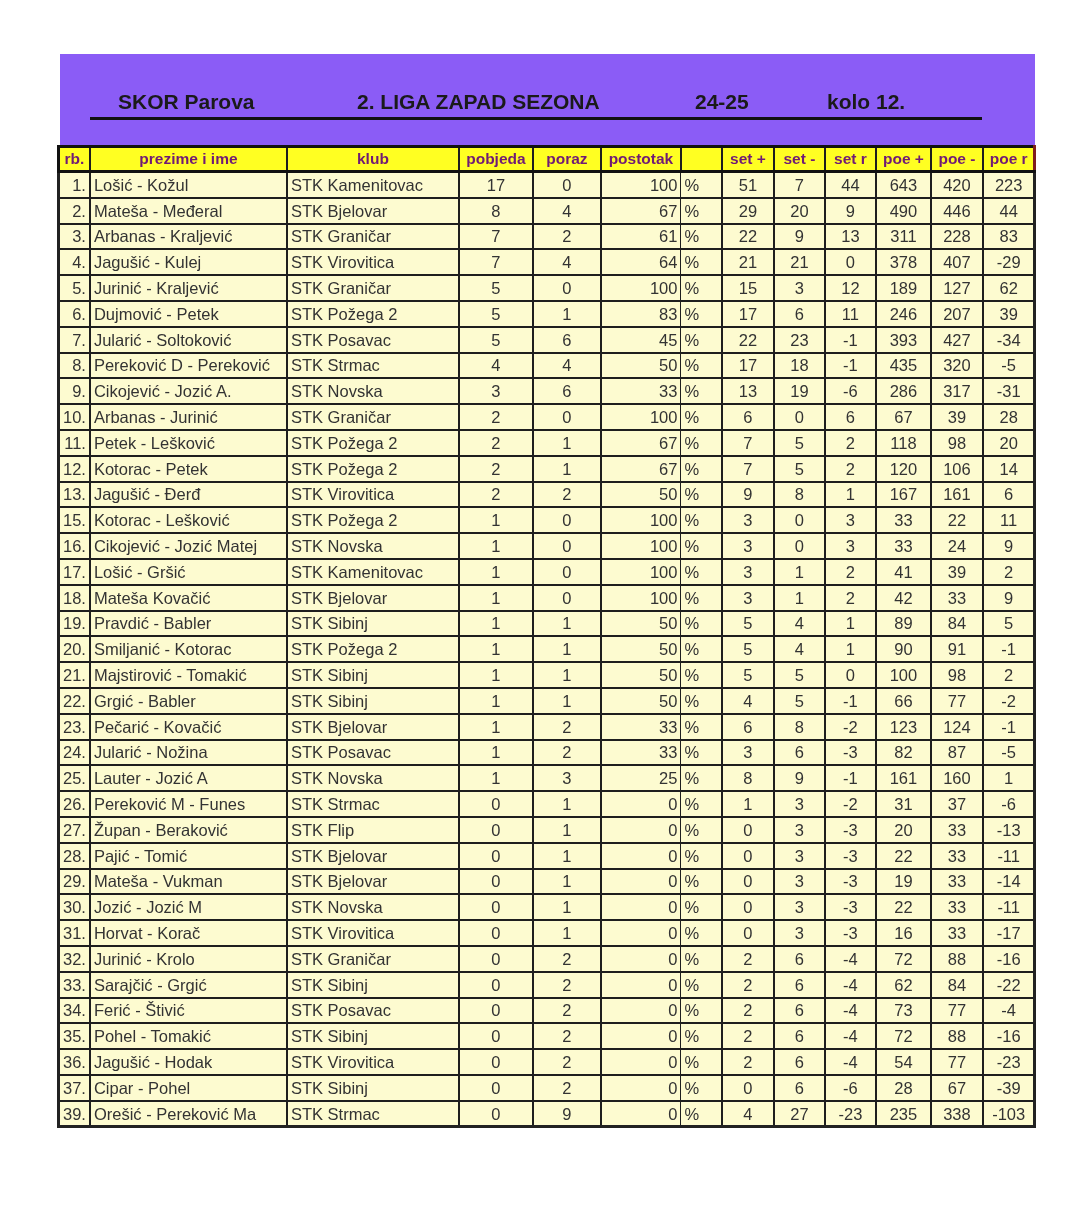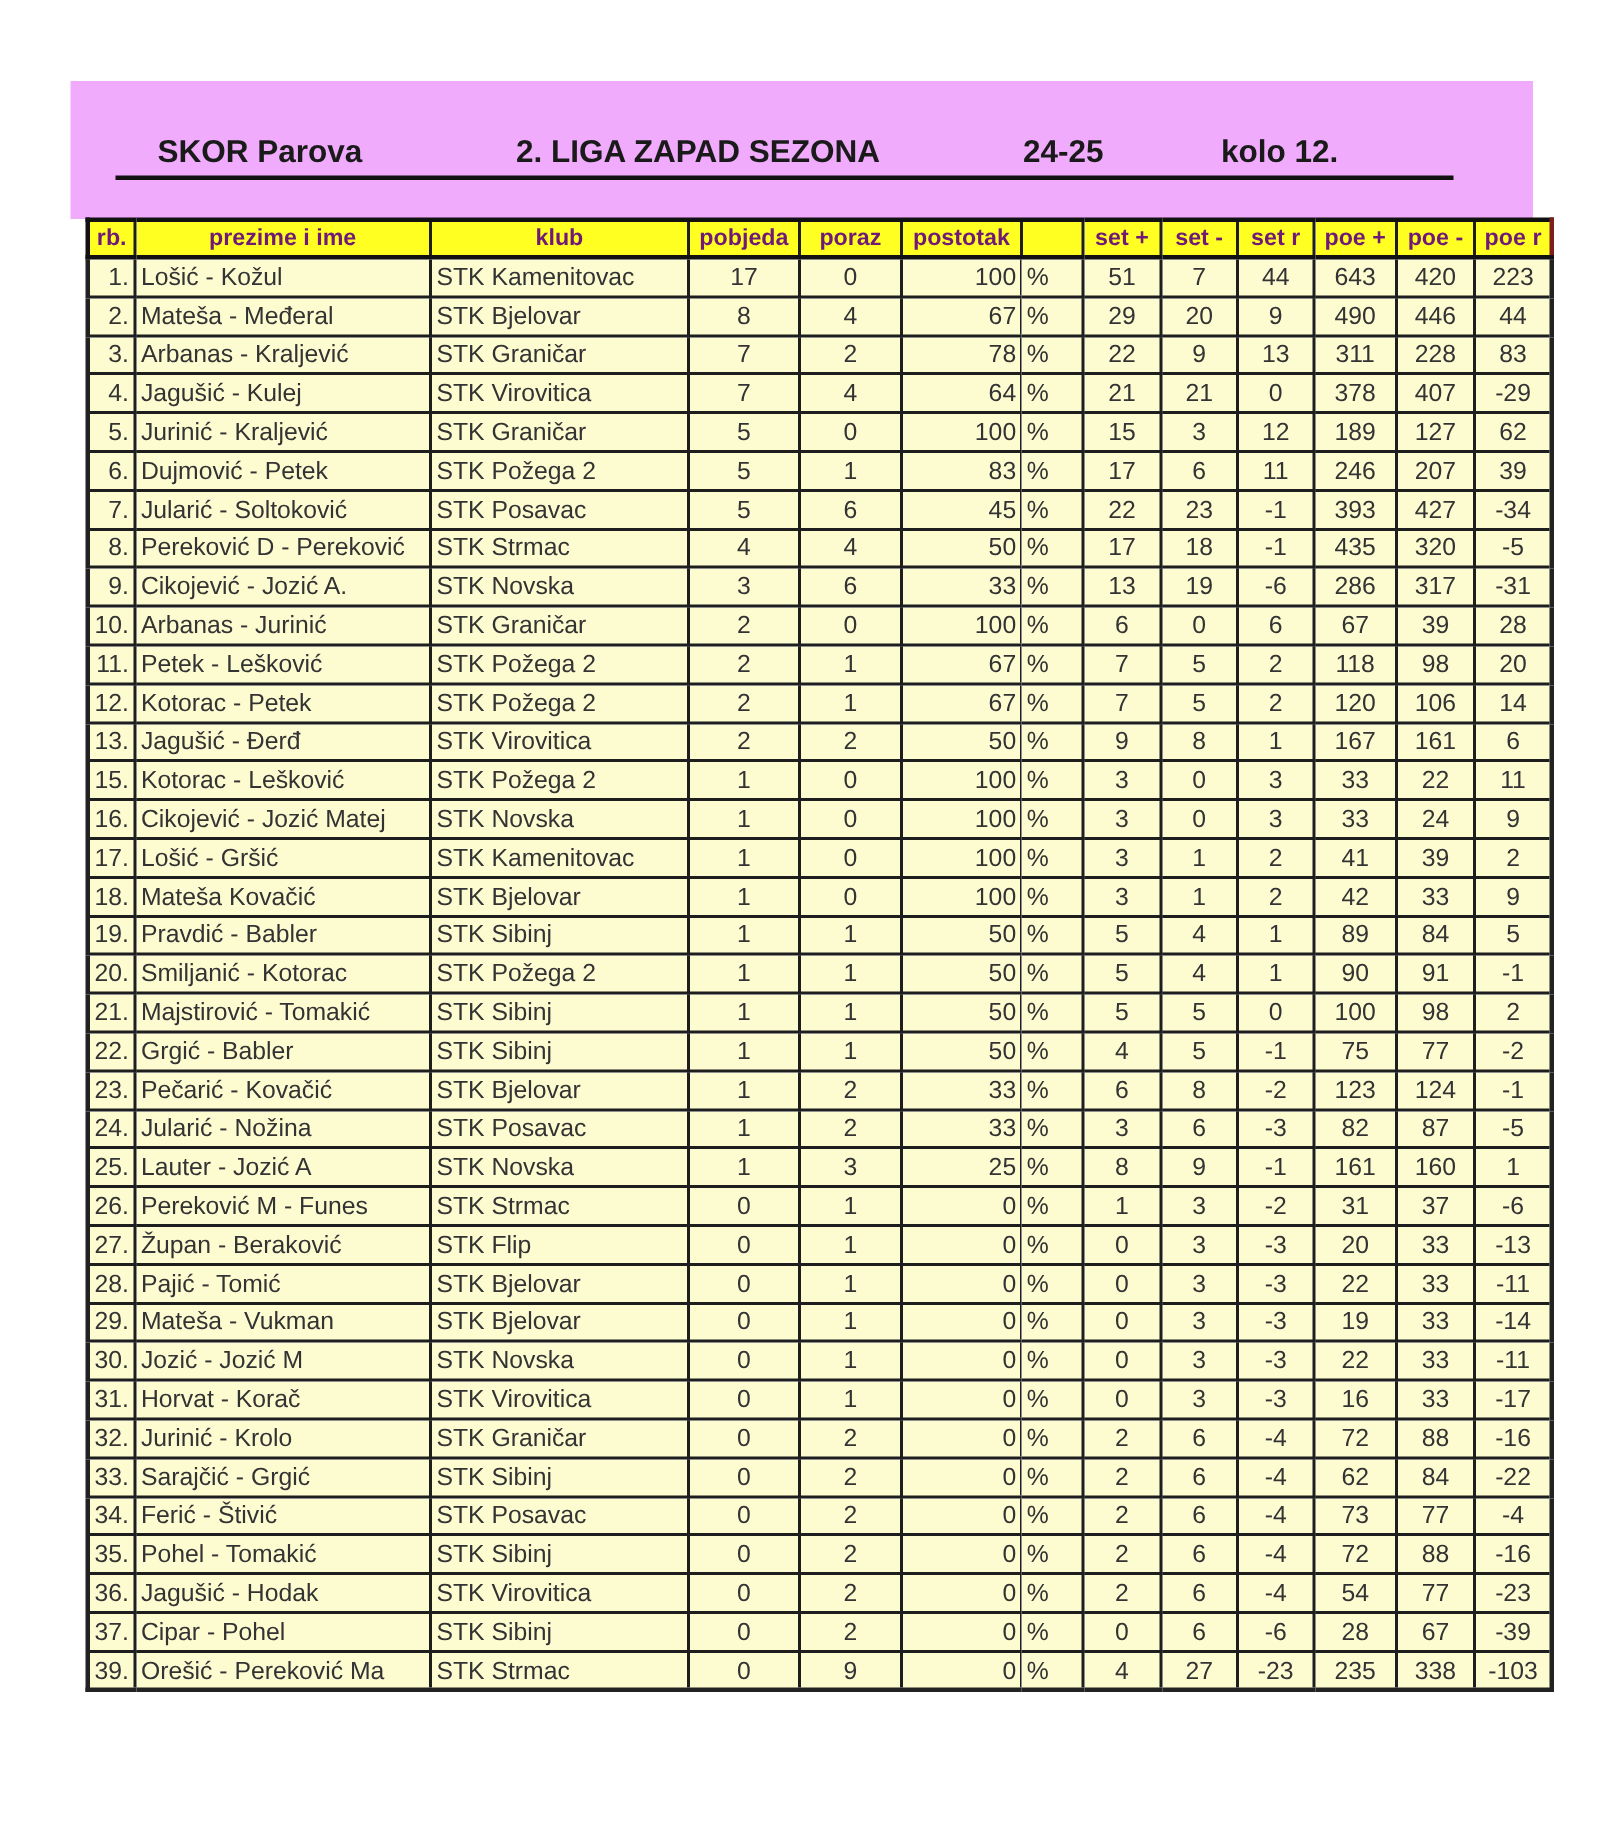--- a/index.html
+++ b/index.html
@@ -1,17 +1,17 @@
 <!DOCTYPE html>
 <html><head>
 <meta charset="utf-8">
 <style>
   html, body { margin: 0; padding: 0; background: #ffffff; }
   body { width: 1080px; height: 1217px; position: relative; font-family: "Liberation Sans", "DejaVu Sans", sans-serif; color: #2b2b2b; }
-  .banner { position: absolute; left: 47px; top: 54px; width: 975px; height: 92px; background: #f0abfc; }
+  .banner { position: absolute; left: 60px; top: 54px; width: 975px; height: 92px; background: #8b5cf6; }
   .banner .t { position: absolute; top: 36px; font-weight: bold; font-size: 21px; color: #1a1a1a; white-space: nowrap; }
   .banner .underline { position: absolute; left: 30px; top: 63px; width: 892px; height: 3px; background: #111; }
   table.score { position: absolute; left: 57px; top: 145px; border-collapse: collapse; table-layout: fixed; font-size: 16.5px; }
   table.score td, table.score th { border: 2px solid #1e1e1e; height: 23.8px; padding: 0 3px; line-height: 22px; white-space: nowrap; overflow: hidden; }
   table.score thead th { background: #ffff22; font-weight: bold; font-size: 15.5px; color: #701a75; border-top: 3px solid #111; border-bottom: 3px solid #111; height: 22px; }
   table.score thead th:first-child { border-left: 3px solid #111; }
   table.score thead th:last-child { border-right: 3px solid #7f1d1d; margin-left: 42px; }
   table.score tbody td { background: #fdfbd0; color: #333; }
   table.score tbody tr:last-child td { border-bottom: 3px solid #222; }
   table.score tbody td:first-child { border-left: 3px solid #222; }
@@ -96,21 +96,21 @@
         <td class="c">490</td>
         <td class="c">446</td>
         <td class="c">44</td>
       </tr>
       <tr>
         <td class="r">3.</td>
         <td class="l">Arbanas - Kraljević</td>
         <td class="l">STK Graničar</td>
         <td class="c">7</td>
         <td class="c">2</td>
-        <td class="r pct">78</td>
+        <td class="r pct">61</td>
         <td class="l pctsign">%</td>
         <td class="c">22</td>
         <td class="c">9</td>
         <td class="c">13</td>
         <td class="c">311</td>
         <td class="c">228</td>
         <td class="c">83</td>
       </tr>
       <tr>
         <td class="r">4.</td>
@@ -371,21 +371,21 @@
         <td class="r">22.</td>
         <td class="l">Grgić - Babler</td>
         <td class="l">STK Sibinj</td>
         <td class="c">1</td>
         <td class="c">1</td>
         <td class="r pct">50</td>
         <td class="l pctsign">%</td>
         <td class="c">4</td>
         <td class="c">5</td>
         <td class="c">-1</td>
-        <td class="c">75</td>
+        <td class="c">66</td>
         <td class="c">77</td>
         <td class="c">-2</td>
       </tr>
       <tr>
         <td class="r">23.</td>
         <td class="l">Pečarić - Kovačić</td>
         <td class="l">STK Bjelovar</td>
         <td class="c">1</td>
         <td class="c">2</td>
         <td class="r pct">33</td>

